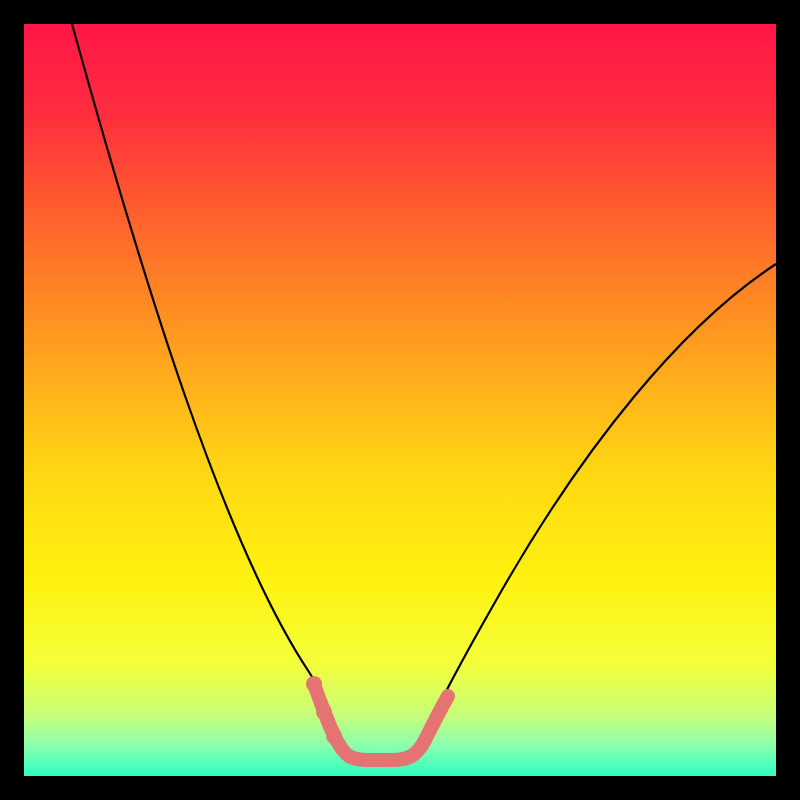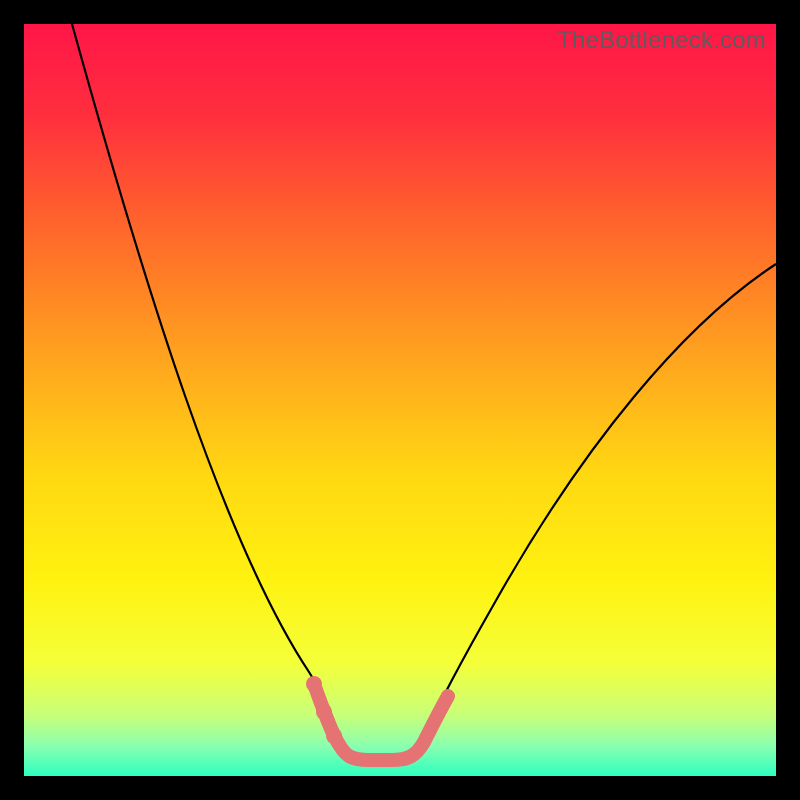--- a/index.html
+++ b/index.html
@@ -71,15 +71,14 @@
   <svg class="curve" viewBox="0 0 752 752" preserveAspectRatio="none">
     <path fill="none" stroke="#000000" stroke-width="2.2" d="M 48 0 C 120 260, 200 520, 285 648 C 305 678, 312 700, 316 718 C 320 730, 325 734, 340 734 L 370 734 C 385 734, 392 730, 398 716 C 410 690, 430 650, 470 580 C 560 420, 660 300, 752 240"></path>
     <path fill="none" stroke="#e57373" stroke-width="14" stroke-linecap="round" d="M 290 660 C 300 688, 308 710, 316 722 C 322 732, 328 736, 344 736 L 368 736 C 384 736, 392 732, 400 718 C 406 706, 414 690, 424 672"></path>
     <g fill="#e57373">
         <circle cx="290" cy="660" r="8"></circle>
         <circle cx="300" cy="688" r="8"></circle>
         <circle cx="310" cy="712" r="8"></circle>
       </g>
   </svg>
 
-  <div class="watermark">TheBottleneck.com</div>
 
 </div>
 
 </body></html>

